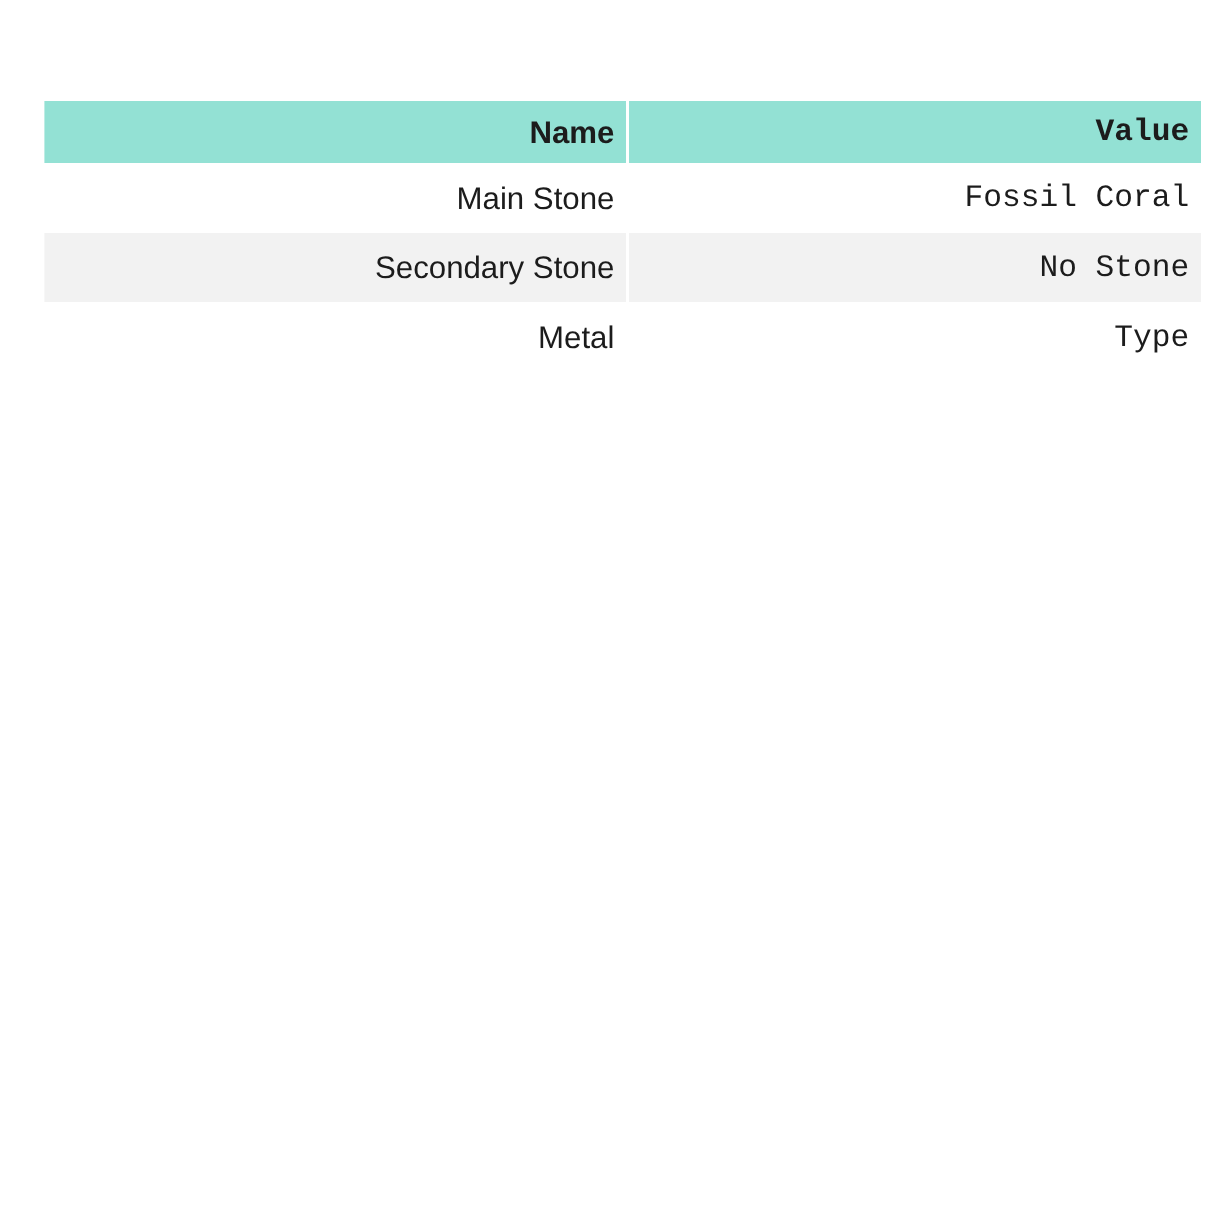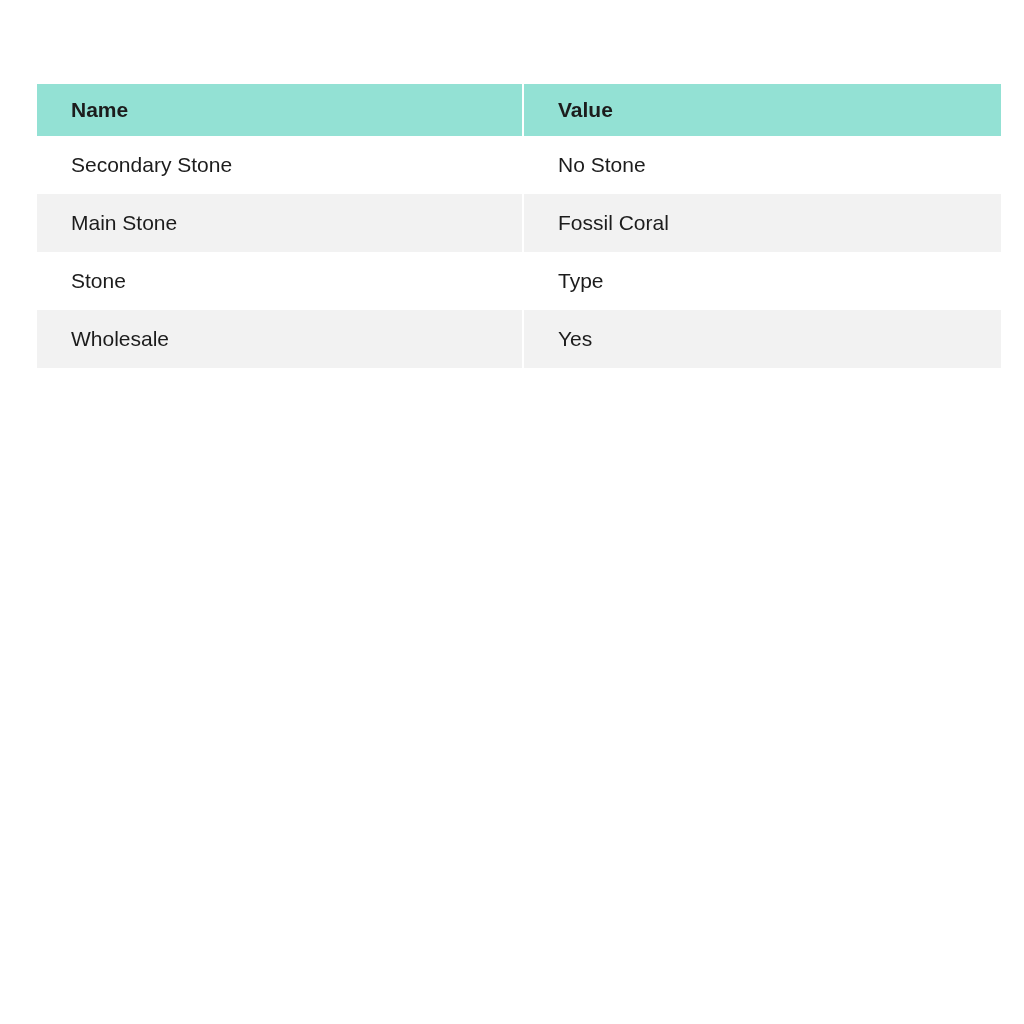--- a/index.html
+++ b/index.html
@@ -25,23 +25,23 @@
     position: absolute;
     left: 37px;
     top: 84px;
     width: 964px;
     border-collapse: collapse;
     table-layout: fixed;
   }
   .attributes-table col.col-name { width: 486px; }
   .attributes-table th,
   .attributes-table td {
-    text-align: left;
+    text-align: right;
     vertical-align: middle;
-    font-size: 21px;
+    font-size: 26px;
     padding: 0 10px 0 34px;
     overflow: hidden;
     white-space: nowrap;
   }
   .attributes-table th {
     height: 52px;
     font-weight: 600;
     background: var(--color-header-bg);
   }
   .attributes-table td {
@@ -49,47 +49,44 @@
     font-weight: 400;
     background: var(--color-row-bg);
   }
   .attributes-table tbody tr:nth-child(even) td {
     background: var(--color-row-alt-bg);
   }
   
   .attributes-table th + th,
   .attributes-table td + td {
     border-left: 2px solid var(--color-divider);
+    font-family: Liberation Mono, monospace;
   }
 </style>
 </head>
 <body>
 
 <table class="attributes-table">
   <colgroup>
     <col class="col-name">
     <col class="col-value">
   </colgroup>
   <thead>
     <tr>
       <th>Name</th>
       <th>Value</th>
     </tr>
   </thead>
   <tbody>
     <tr>
+      <td>Main Stone</td>
+      <td>Fossil Coral</td>
+    </tr>
+    <tr>
       <td>Secondary Stone</td>
       <td>No Stone</td>
     </tr>
     <tr>
-      <td>Main Stone</td>
-      <td>Fossil Coral</td>
-    </tr>
-    <tr>
-      <td>Stone</td>
+      <td>Metal</td>
       <td>Type</td>
-    </tr>
-    <tr>
-      <td>Wholesale</td>
-      <td>Yes</td>
     </tr>
   </tbody>
 </table>
 
 </body></html>

